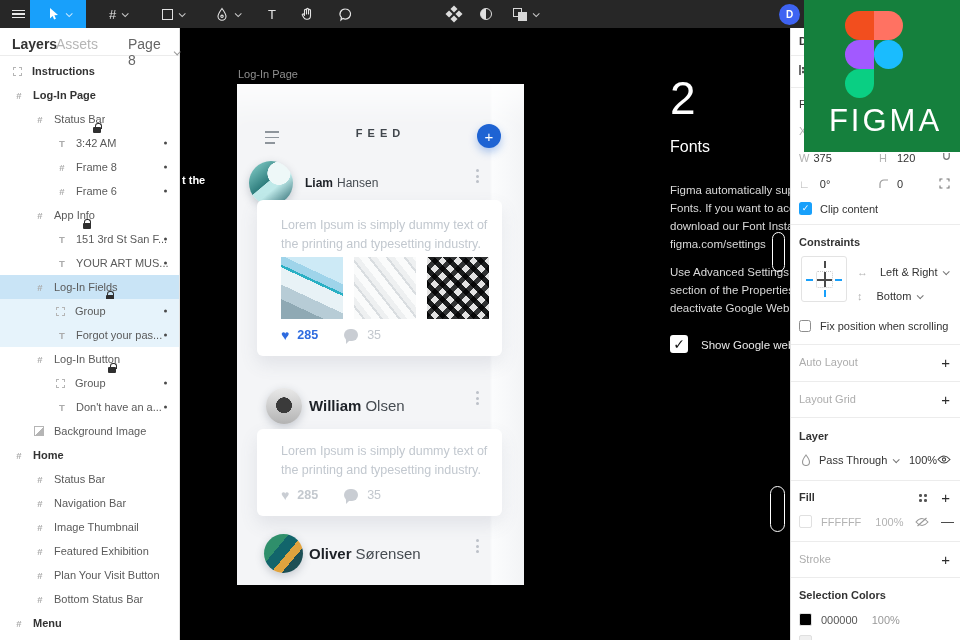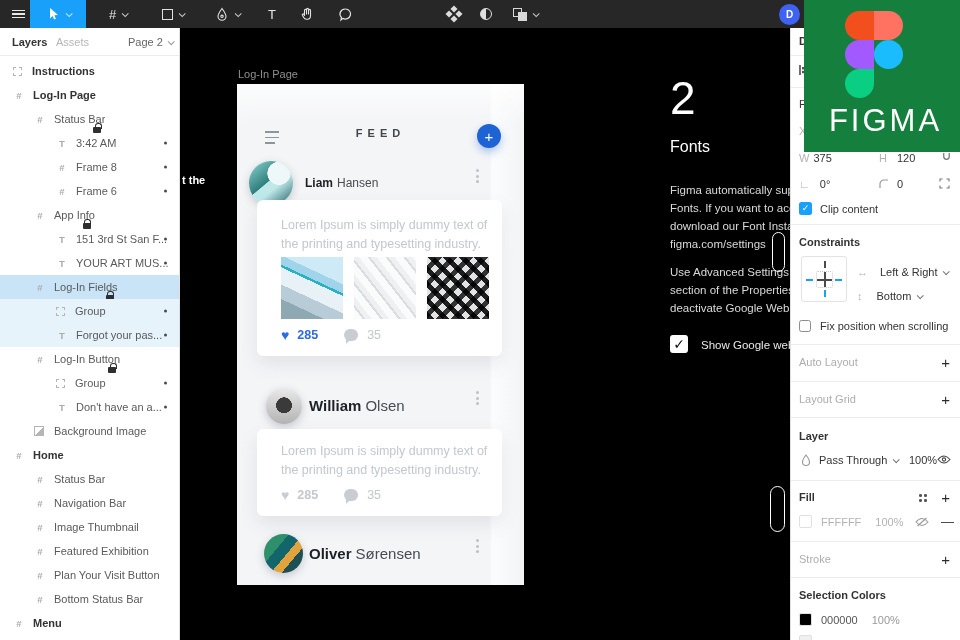--- a/index.html
+++ b/index.html
@@ -20,21 +20,21 @@
   .maskic { width:12px; height:12px; border:1.2px solid #e0e0e0; border-radius:50%; background:linear-gradient(90deg,#e0e0e0 0 50%,transparent 50%); }
   .compic { width:12px; height:12px; transform:rotate(45deg); display:grid; grid-template-columns:5px 5px; grid-template-rows:5px 5px; gap:1.5px; }
   .compic i { background:#dcdcdc; }
   .boolic { position:relative; width:14px; height:13px; }
   .boolic .b1 { position:absolute; left:0; top:0; width:9px; height:9px; border:1.2px solid #d8d8d8; }
   .boolic .b2 { position:absolute; right:0; bottom:0; width:9px; height:9px; background:#d8d8d8; }
   .avatarD { position:absolute; left:779px; top:4px; width:21px; height:21px; border-radius:50%; background:#3e63f2; color:#fff; font-size:10px; font-weight:700; display:flex; align-items:center; justify-content:center; z-index:41; }
 
   
   .lpanel { position:absolute; left:0; top:28px; width:180px; height:612px; background:#fff; border-right:1px solid #e1e1e1; z-index:20; }
-  .ltabs { height:28px; border-bottom:1px solid #ececec; position:relative; font-size:11px; }
+  .ltabs { height:28px; border-bottom:1px solid #ececec; position:relative; font-size:14px; }
   .ltab { position:absolute; top:8px; }
   .tab-layers { left:12px; color:#333; font-weight:700; }
   .tab-assets { left:56px; color:#b6b6b6;text-align:right; }
   .page-sel { position:absolute; left:128px; top:8px; color:#666; display:flex; gap:5px; align-items:center; }
   .page-sel .chv { color:#999; }
   .llist { position:absolute; top:31px; left:0; right:0; }
   .lrow { height:24px; display:flex; align-items:center; font-size:11px; color:#5a5a5a; position:relative; }
   .lrow.b { color:#333; font-weight:700; }
   .lrow.sel { background:#c9e4f6; }
   .lrow.selc { background:#e6f3fb; }
@@ -195,21 +195,21 @@
     <span class="chv tchv"></span>
   </div>
 </div>
 <div class="avatarD">D</div>
 
 <div class="lpanel">
   <div class="ltabs">
     <span class="ltab tab-layers">Layers</span>
     <span class="ltab tab-assets">Assets</span>
     <span class="page-sel">
-        <span>Page 2</span>
+        <span>Page 8</span>
         <span class="chv"></span>
       </span>
   </div>
   <div class="llist">
     <div class="lrow b" style="padding-left:13px">
         <span class="ic-group"></span>
         <span class="llb">Instructions</span>
       </div>
     <div class="lrow b" style="padding-left:13px">
         <span class="ic ic-frame">#</span>

